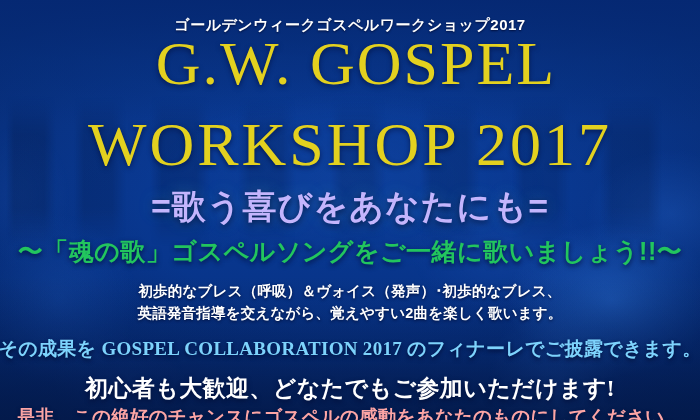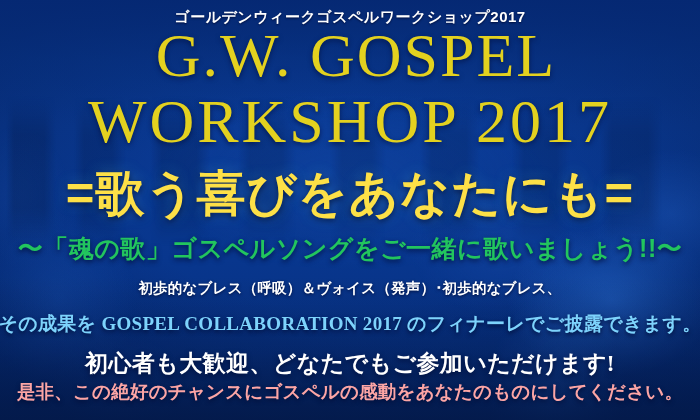--- a/index.html
+++ b/index.html
@@ -77,41 +77,41 @@
   }
 
   
   .content {
     position:absolute; inset:0;
     display:flex; flex-direction:column; align-items:center;
     text-align:center;
   }
 
   .kicker {
-    margin-top:8px;
+    margin-top:16px;
     font-size:15px; font-weight:700; letter-spacing:.5px;
     color:#ffffff;
     text-shadow:0 1px 2px rgba(0,10,50,.85);
   }
 
   .title {
     font-family:"Liberation Serif","DejaVu Serif", serif;
     color:#e3d11f;
     font-weight:400;
     letter-spacing:2px;
     line-height:.98;
     text-shadow:0 2px 5px rgba(0,12,55,.65);
   }
   .title-1 { font-size:62px; margin-top:-2px;margin-left:12px; }
-  .title-2 { font-size:62px; margin-top:5px; letter-spacing:3px; }
+  .title-2 { font-size:62px; margin-top:20px; letter-spacing:3px; }
 
   .tagline {
     margin-top:9px;
-    font-size:49px; font-weight:700;
-    color:#fde047;
+    font-size:34px; font-weight:700;
+    color:#c4b5fd;
     letter-spacing:1px;
     text-shadow:0 2px 6px rgba(0,16,60,.9), 0 0 14px rgba(90,200,245,.35);
   }
 
   .subtag {
     margin-top:5px;
     font-size:25px; font-weight:700;
     color:#22c55e;
     letter-spacing:.5px;
     text-shadow:0 2px 5px rgba(0,14,58,.9);
@@ -173,20 +173,21 @@
     <div class="title title-1">G.W. GOSPEL</div>
 
     <div class="title title-2">WORKSHOP 2017</div>
 
     <div class="tagline">=歌う喜びをあなたにも=</div>
 
     <div class="subtag">〜「魂の歌」ゴスペルソングをご一緒に歌いましょう!!〜</div>
 
     <div class="body-block">
       <div>初歩的なブレス（呼吸）＆ヴォイス（発声）･初歩的なブレス、</div>
+      <div>英語発音指導を交えながら、覚えやすい2曲を楽しく歌います。</div>
     </div>
 
     <div class="finale">その成果を GOSPEL COLLABORATION 2017 のフィナーレでご披露できます。</div>
 
     <div class="welcome">初心者も大歓迎、どなたでもご参加いただけます!</div>
 
     <div class="closing">是非、この絶好のチャンスにゴスペルの感動をあなたのものにしてください。</div>
 
   </div>
 </div>

